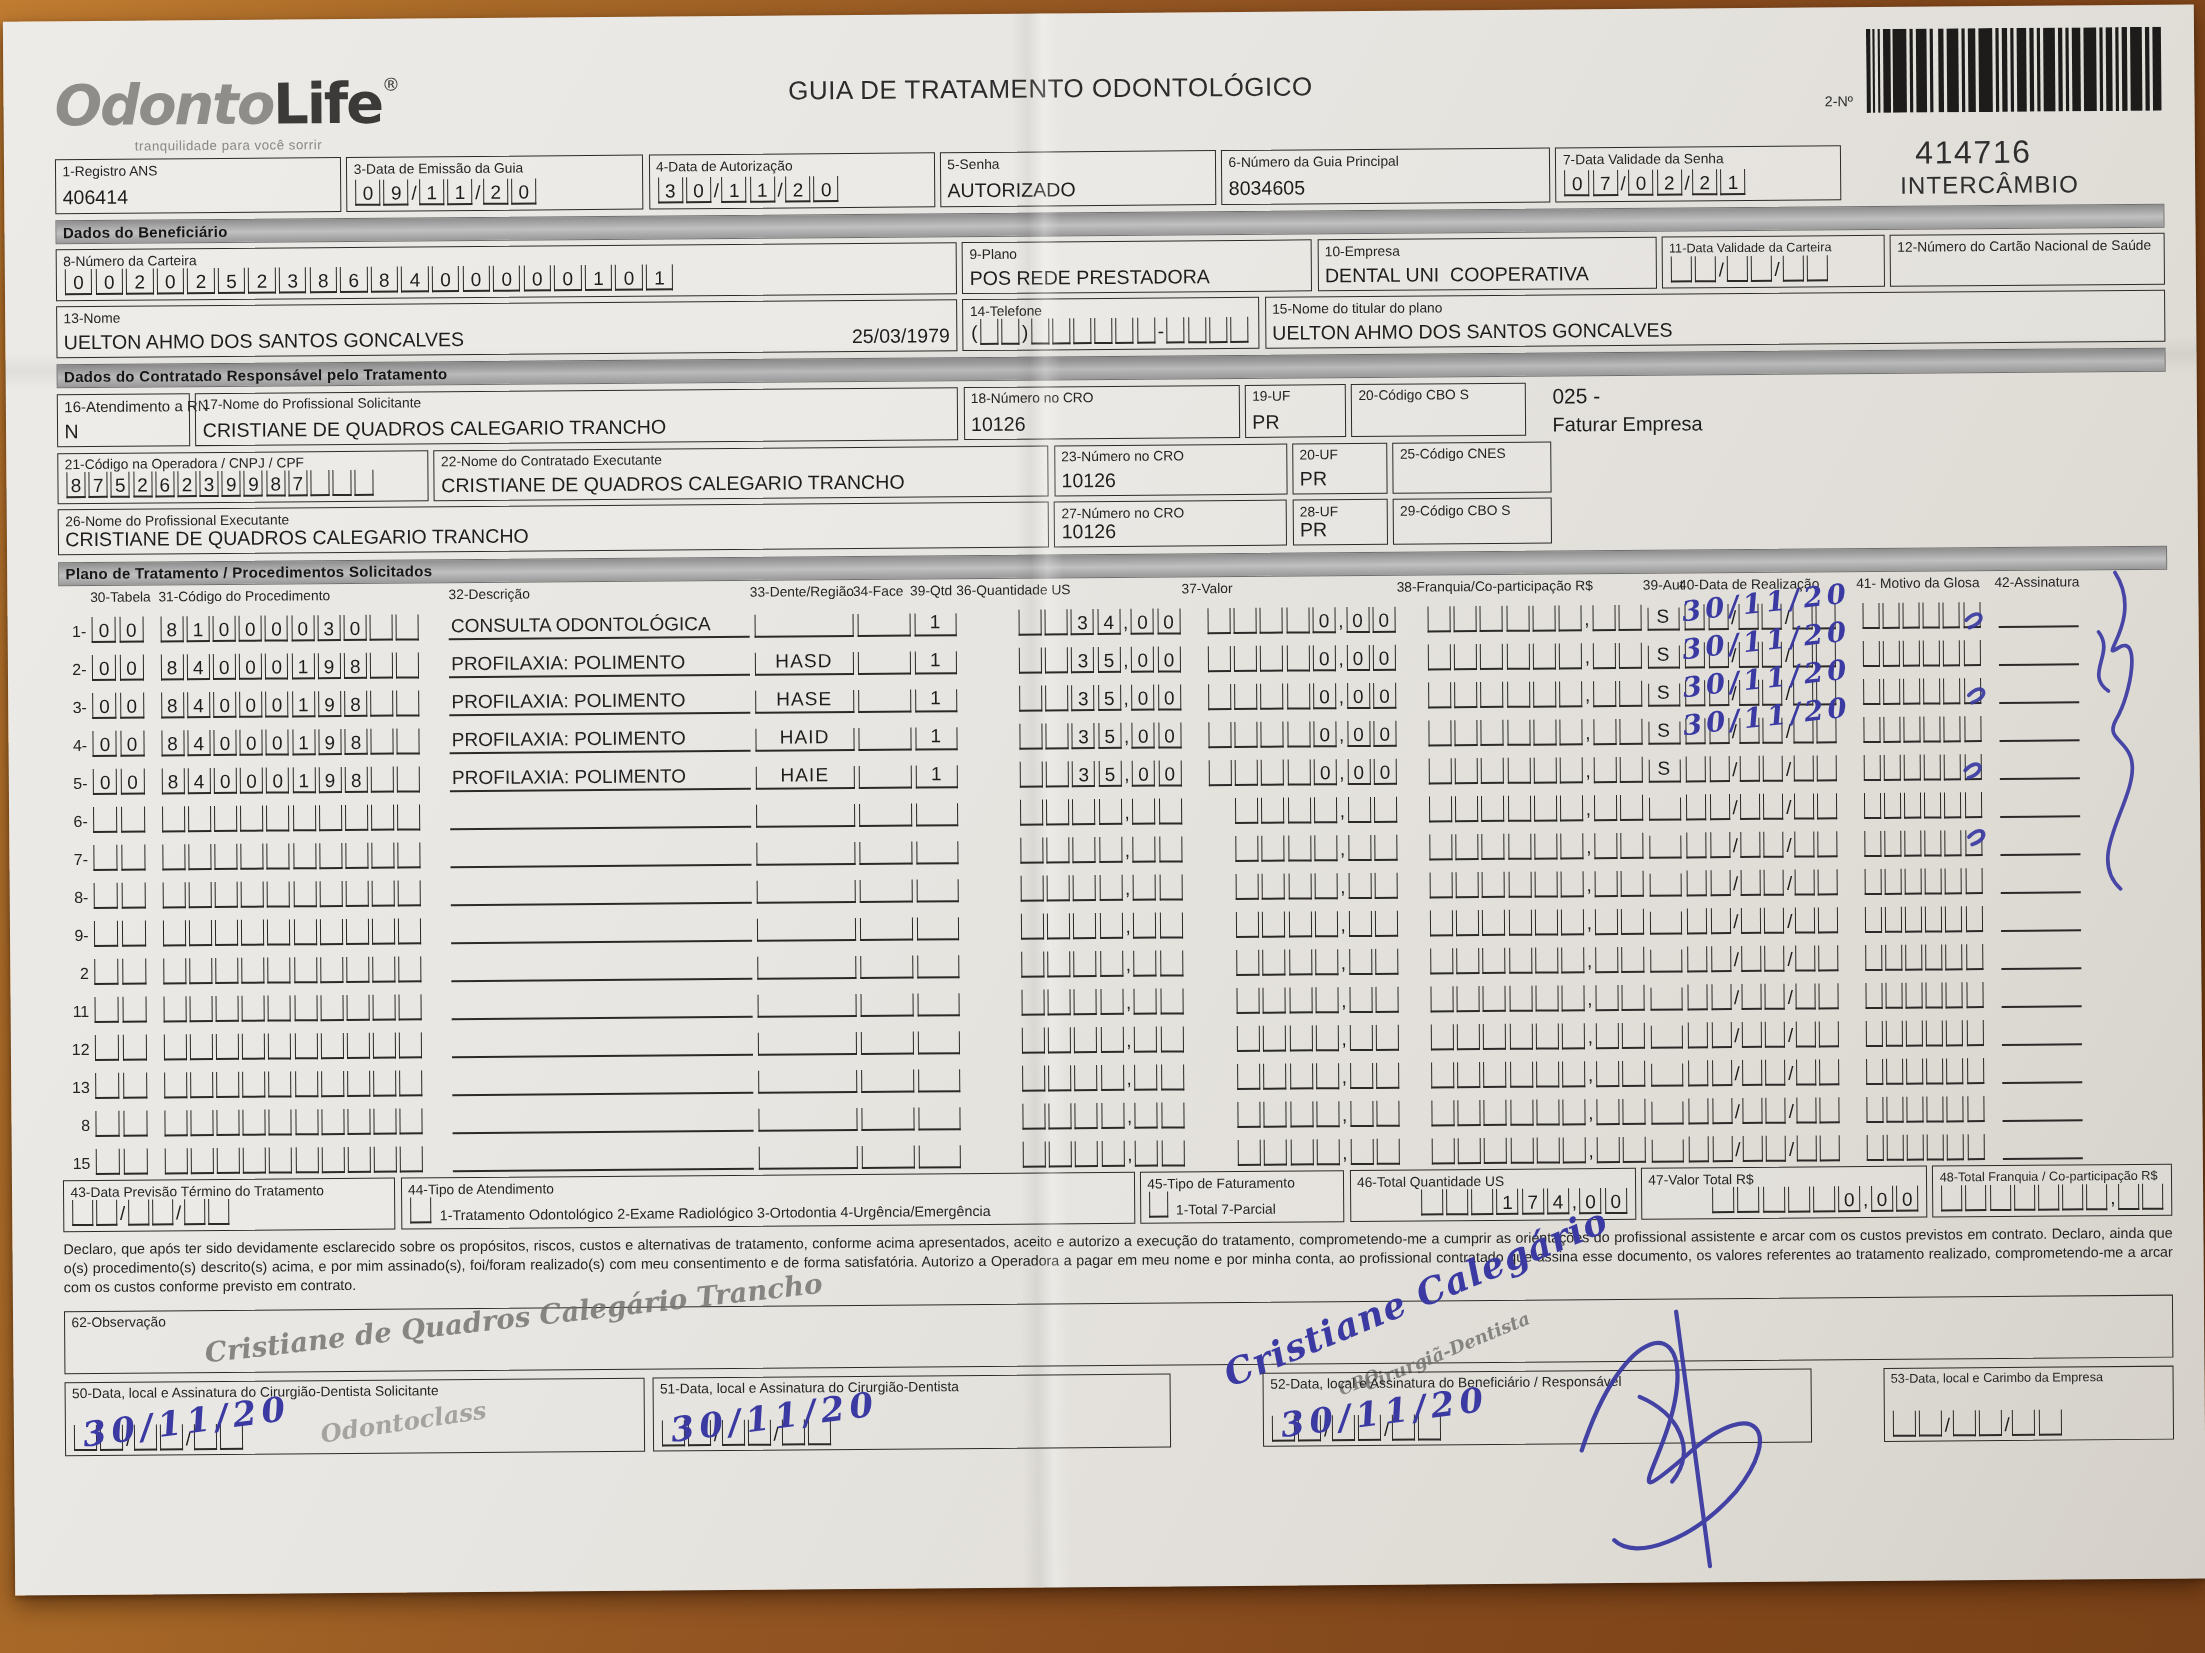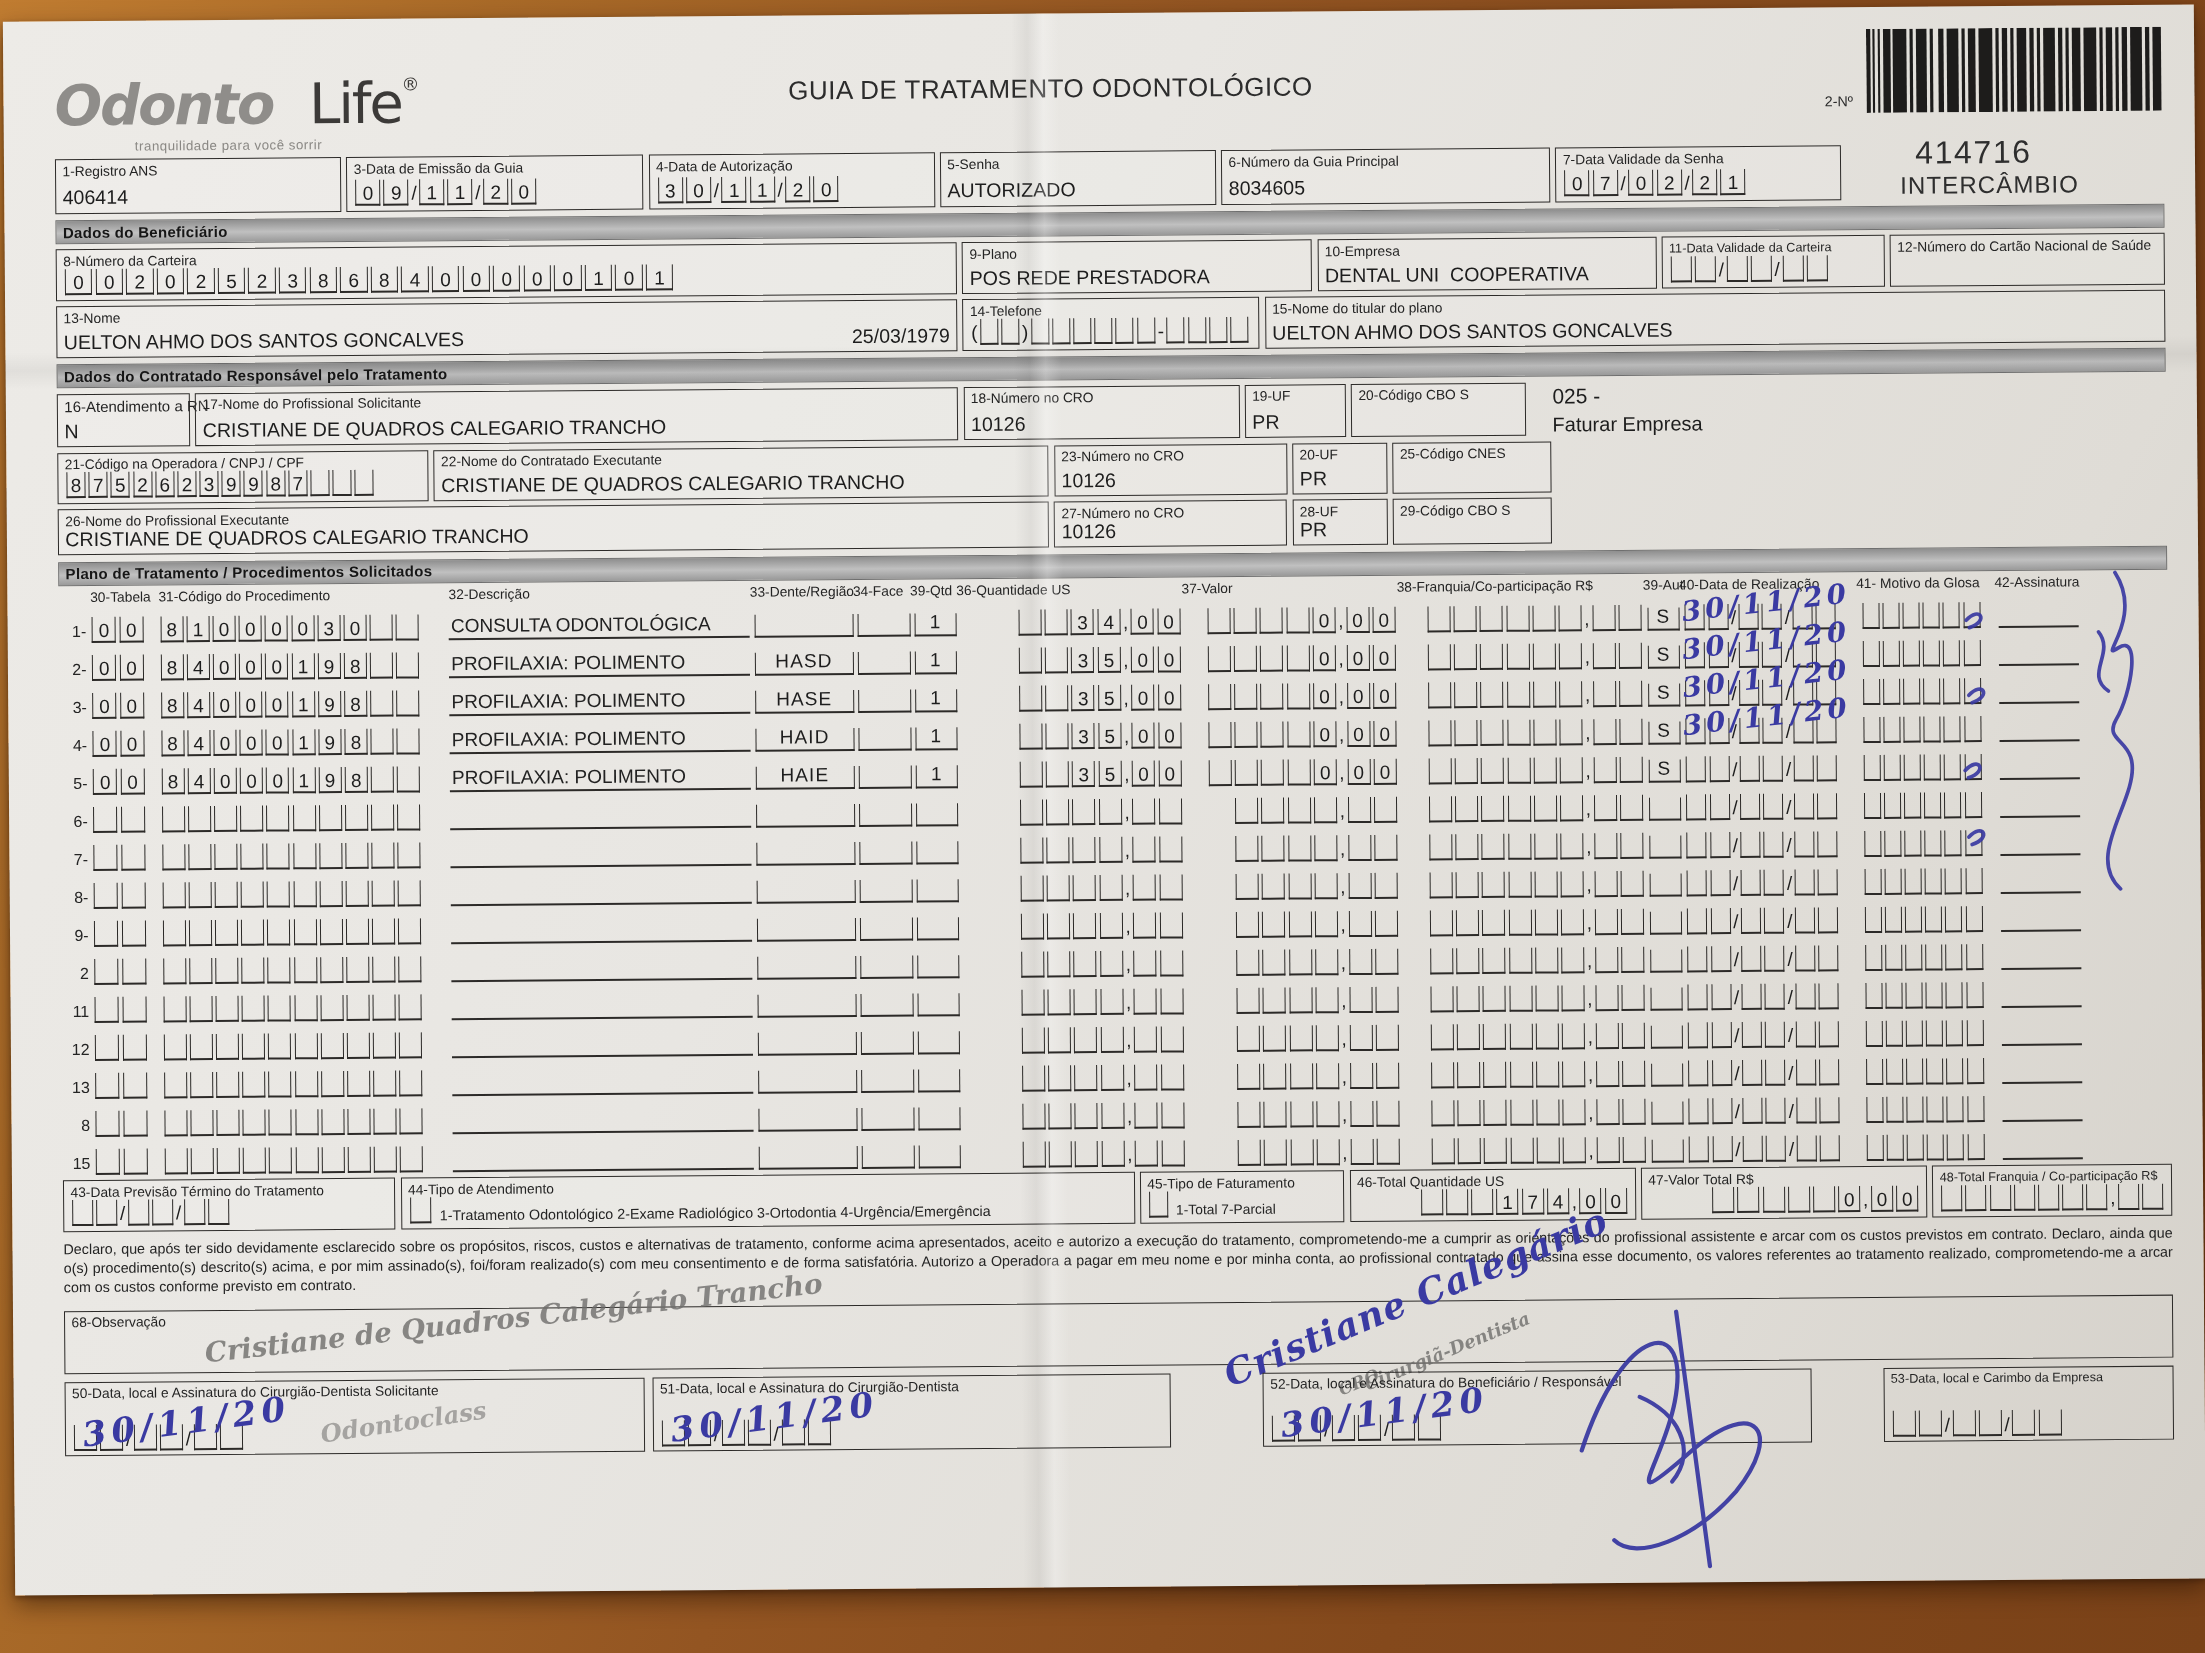--- a/index.html
+++ b/index.html
@@ -16,21 +16,21 @@
   #paper::before{content:"";position:absolute;left:46%;top:0;width:48px;height:100%;
     background:linear-gradient(to right,rgba(0,0,0,0),rgba(0,0,0,.05),rgba(255,255,255,.25),rgba(0,0,0,0));pointer-events:none;}
   #paper::after{content:"";position:absolute;left:0;top:21%;width:100%;height:37px;
     background:linear-gradient(to bottom,rgba(0,0,0,0),rgba(0,0,0,.05),rgba(0,0,0,0));pointer-events:none;}
 
   
   .hdr{display:flex;align-items:flex-start;}
   .logo-col{width:403px;padding-top:30px;}
   .logo-line{font-family:"DejaVu Sans",sans-serif;letter-spacing:-2.1px;}
   .logo-odonto{font-size:56px;font-weight:bold;font-style:italic;color:#8f8d8a;}
-  .logo-life{font-size:56px;font-weight:400;color:#3c3a38;margin-left:36px;}
+  .logo-life{font-size:56px;font-weight:700;color:#3c3a38;}
   .logo-reg{font-size:18px;color:#3c3a38;vertical-align:32px;}
   .tagline{font-size:13.3px;color:#8a8884;margin:1.1px 0 0 80px;letter-spacing:0.5px;}
   .title-col{flex:1;text-align:center;padding-top:38px;}
   .doc-title{font-size:26px;color:#2c2c2c;letter-spacing:0.5px;white-space:nowrap;}
   .code-col{width:520px;display:flex;flex-direction:column;align-items:flex-end;}
   .barcode-line{display:flex;align-items:flex-end;gap:13.8px;}
   .barcode-label{font-size:14.3px;color:#2c2c2c;margin-bottom:4.2px;}
   .guide-number{font-size:32px;color:#2e2e2e;letter-spacing:1.6px;margin:7.4px 64px 0 0;}
   .guide-type{font-size:24px;color:#2e2e2e;letter-spacing:1.1px;margin-right:32px;}
 
@@ -1625,21 +1625,21 @@
             <s class="sep">,</s>
             <i></i>
             <i></i>
           </span>
       </div>
     </div>
 
     <p class="decl">Declaro, que após ter sido devidamente esclarecido sobre os propósitos, riscos, custos e alternativas de tratamento, conforme acima apresentados, aceito e autorizo a execução do tratamento, comprometendo-me a cumprir as orientações do profissional assistente e arcar com os custos previstos em contrato. Declaro, ainda que o(s) procedimento(s) descrito(s) acima, e por mim assinado(s), foi/foram realizado(s) com meu consentimento e de forma satisfatória. Autorizo a Operadora a pagar em meu nome e por minha conta, ao profissional contratado que assina esse documento, os valores referentes ao tratamento realizado, comprometendo-me a arcar com os custos conforme previsto em contrato.</p>
 
     <div class="obs-box">
-      <span class="lab">68-Observação</span>
+      <span class="lab">62-Observação</span>
       <span class="stamp" style="left:138px;top:-7.4px;font-size:27.6px;transform:rotate(-6deg)">Cristiane de Quadros Calegário Trancho</span>
       <span class="hw" style="position:absolute;left:1145px;top:-26.5px;font-size:36px;transform:rotate(-22deg);letter-spacing:1.1px">Cristiane Calegário</span>
       <span class="stamp" style="left:1293px;top:39px;font-size:18px;transform:rotate(-22deg)">Cirurgiã-Dentista</span>
       <span class="stamp" style="left:1272px;top:70px;font-size:17px;transform:rotate(-22deg)">CRO</span>
     </div>
 
     <div class="sig-row">
       <div class="sig-box sig-50">
         <span class="lab">50-Data, local e Assinatura do Cirurgião-Dentista Solicitante</span>
         <span class="comb" style="--cw:21px">

